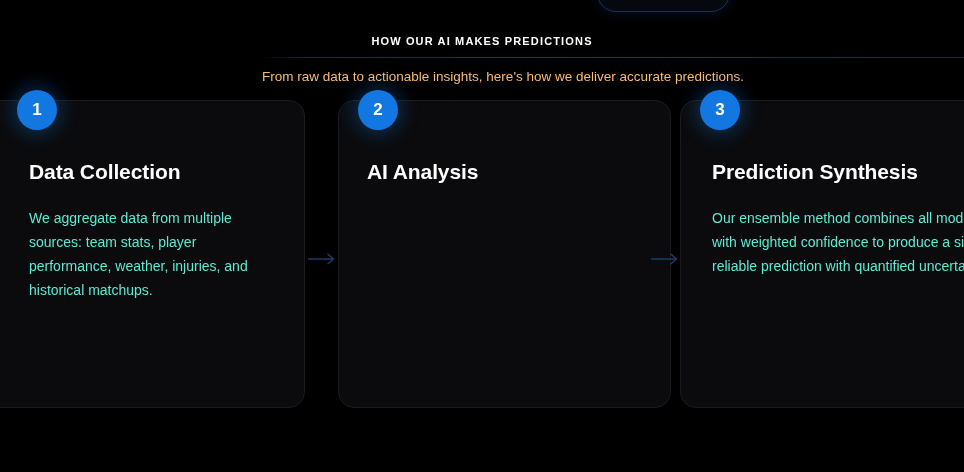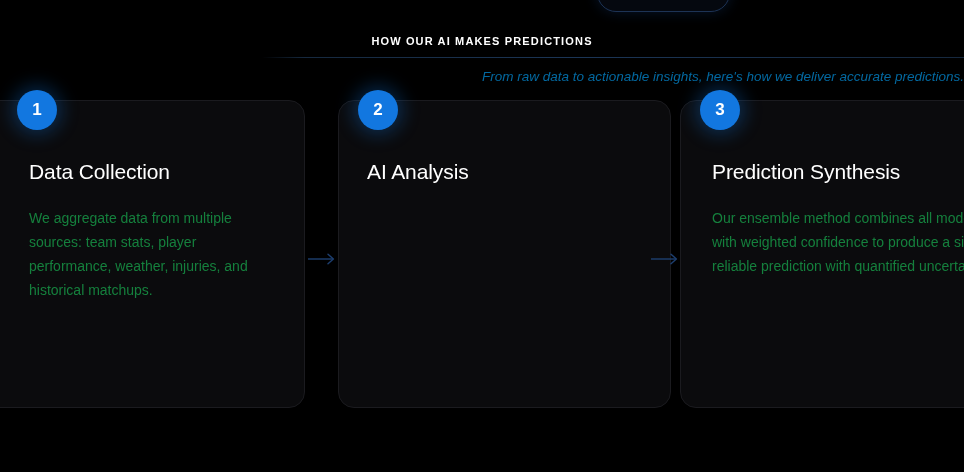--- a/index.html
+++ b/index.html
@@ -61,26 +61,25 @@
     top: 57px;
     width: 702px;
     height: 1px;
     background: linear-gradient(90deg, rgba(21,43,80,0) 0%, #16293f 6%, #1b3556 45%, #16283e 100%);
   }
   .subtitle {
     position: absolute;
     left: 262px;
     top: 68px;
     width: 702px;
-    text-align: right;
-    color: #0369a1;
+    text-align: left;
+    color: #fdba74;
     font-size: 13.5px;
     line-height: 18px;
     white-space: nowrap;
-    font-style: italic;
   }
 
   
   .cards {
     position: absolute;
     left: 0;
     top: 100px;
     width: 964px;
     height: 310px;
   }
@@ -97,28 +96,28 @@
   .card-2 { left: 338px;  width: 333px; }
   .card-3 { left: 680px;  width: 360px; }
 
   .card-inner { padding: 58px 28px 0 28px; }
   .card-1 .card-inner { padding-left: 83px; padding-right: 30px; }
   .card-3 .card-inner { padding-left: 31px; padding-right: 30px; }
 
   .card-title {
     color: #ffffff;
     font-size: 21px;
-    font-weight: 400;
+    font-weight: 700;
     letter-spacing: -0.1px;
     line-height: 26px;
     margin-bottom: 21px;
     white-space: nowrap;
   }
   .card-text {
-    color: #15803d;
+    color: #5eead4;
     font-size: 14px;
     line-height: 24px;
     font-weight: 400;
   }
 
   
   .badge {
     position: absolute;
     width: 40px;
     height: 40px;

